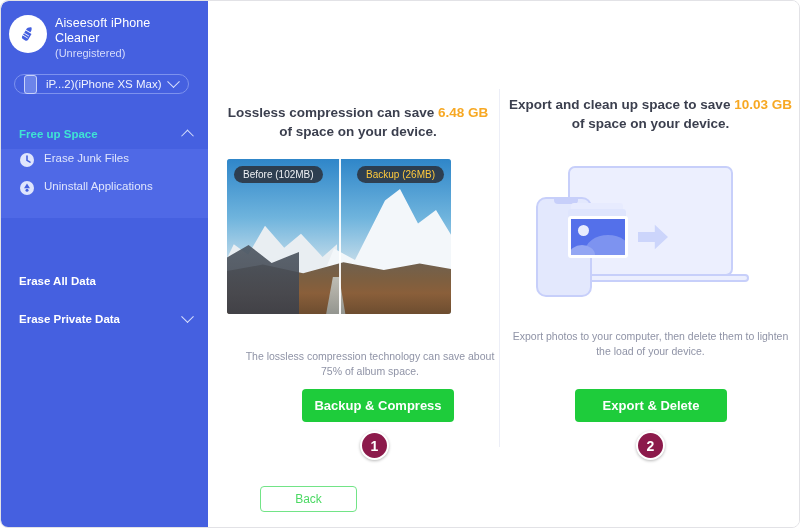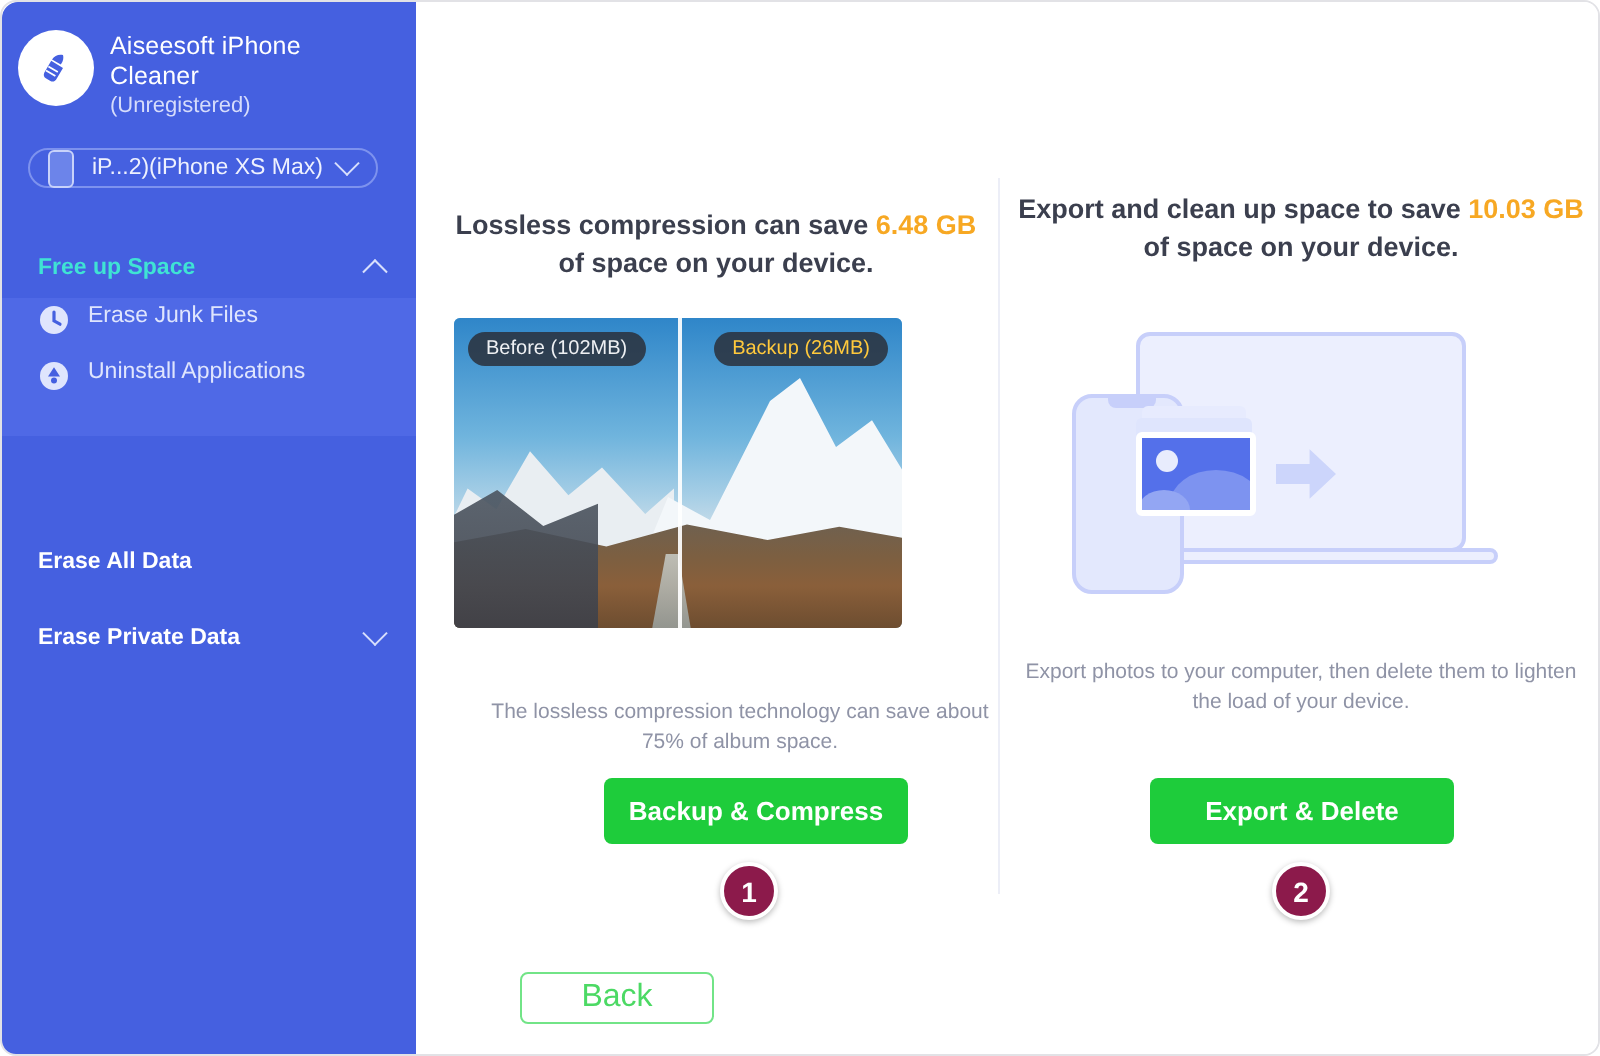--- a/index.html
+++ b/index.html
@@ -266,21 +266,21 @@
     box-shadow: 0 1px 3px rgba(0,0,0,.28);
   }
   .badge-left  { left: 134px; }
   .badge-right { left: 128px; }
 
   .back-btn {
     position: absolute; left: 34px; top: 485px;
     width: 97px; height: 26px;
     background: #ffffff; color: #4cd964;
     border: 1.3px solid #72e487; border-radius: 4px;
-    font-size: 16px; font-family: "Liberation Sans", sans-serif;
+    font-size: 12px; font-family: "Liberation Sans", sans-serif;
     cursor: pointer;
   }
 </style>
 </head>
 <body>
 
 <div id="app">
 
   <div class="sidebar">
 

